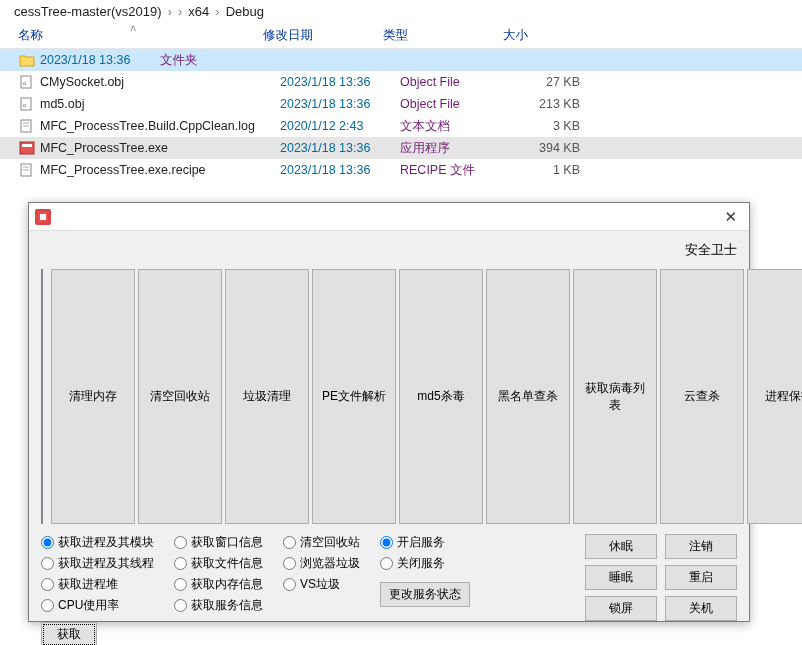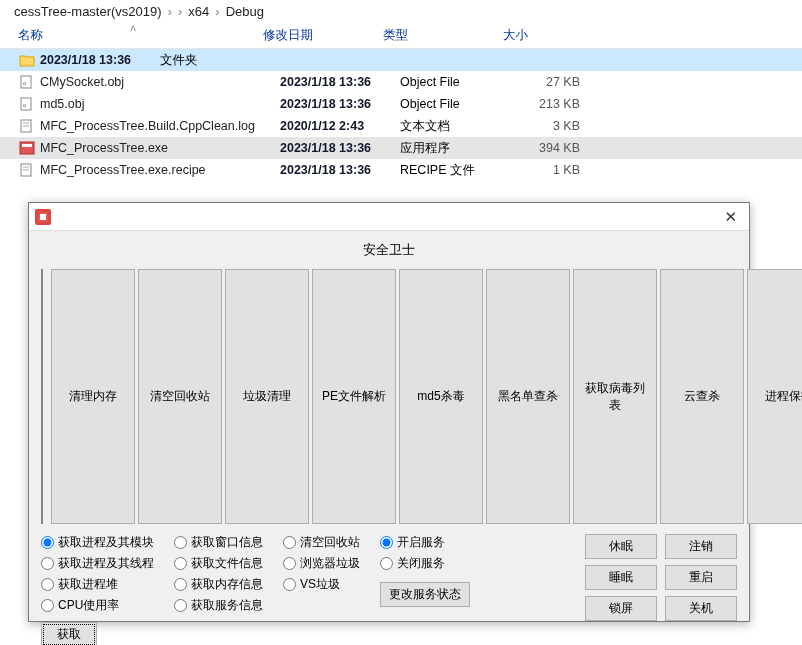--- a/index.html
+++ b/index.html
@@ -14,32 +14,32 @@
 .file-header .col-date { width: 120px; }
 .file-header .col-type { width: 120px; }
 .file-header .col-size { width: 80px; }
 .file-header .sort-icon { position: absolute; left: 130px; top: -1px; color: #888; font-size: 11px; }
 .file-list { }
 .file-row { display: flex; align-items: center; padding: 2px 0 2px 18px; font-size: 12.5px; color: #222; height: 22px; }
 .file-row.sel { background: #cce8ff; }
 .file-row.hov { background: #e5e5e5; }
 .file-row .icon { width: 18px; height: 16px; margin-right: 4px; display: inline-flex; align-items: center; justify-content: center; }
 .file-row .name { width: 240px; }
-.file-row .date { width: 120px; color: #0f172a; font-weight: bold; }
-.file-row .type { width: 120px; color: #000000; }
+.file-row .date { width: 120px; color: #0369a1; }
+.file-row .type { width: 120px; color: #701a75; }
 .file-row .size { width: 60px; color: #555; text-align: right; }
 
 
 .dialog { position: absolute; left: 28px; top: 202px; width: 722px; height: 420px; background: #f0f0f0; border: 1px solid #7a7a7a; box-shadow: 0 2px 10px rgba(0,0,0,0.3); }
 .dialog-titlebar { display: flex; align-items: center; justify-content: space-between; height: 28px; padding: 0 6px; background: #fff; border-bottom: 1px solid #ddd; }
 .dialog-titlebar .t-left { display: flex; align-items: center; gap: 6px; }
 .dialog-titlebar .t-icon { width: 16px; height: 16px; background: #d44; border-radius: 2px; display: inline-flex; align-items: center; justify-content: center; }
 .dialog-titlebar .close { font-size: 15px; color: #333; padding: 0 6px; cursor: pointer; }
 .dialog-body { padding: 8px 12px; }
-.dialog-title-center { text-align: center; font-size: 13px; padding: 2px 0 10px 0; }
+.dialog-title-center { text-align: right; font-size: 13px; padding: 2px 0 10px 0; }
 .main-row { display: flex; gap: 8px; }
 .grid-box { flex: 1; height: 255px; border: 1px solid #828790; background: #fff;
   background-image: linear-gradient(#f0f0f0 1px, transparent 1px);
   background-size: 100% 17px; background-position: 0 -1px; }
 .side-buttons { display: flex; flex-direction: row; gap: 3px; }
 .btn { background: #e1e1e1; border: 1px solid #adadad; padding: 3px 8px; font-size: 12px; min-width: 84px; text-align: center; cursor: pointer; font-family: inherit; }
 .btn.focus { outline: 1px dotted #000; outline-offset: -3px; }
 
 .controls-row { display: flex; margin-top: 10px; gap: 8px; }
 .radio-cols { display: flex; gap: 20px; flex: 1; }

